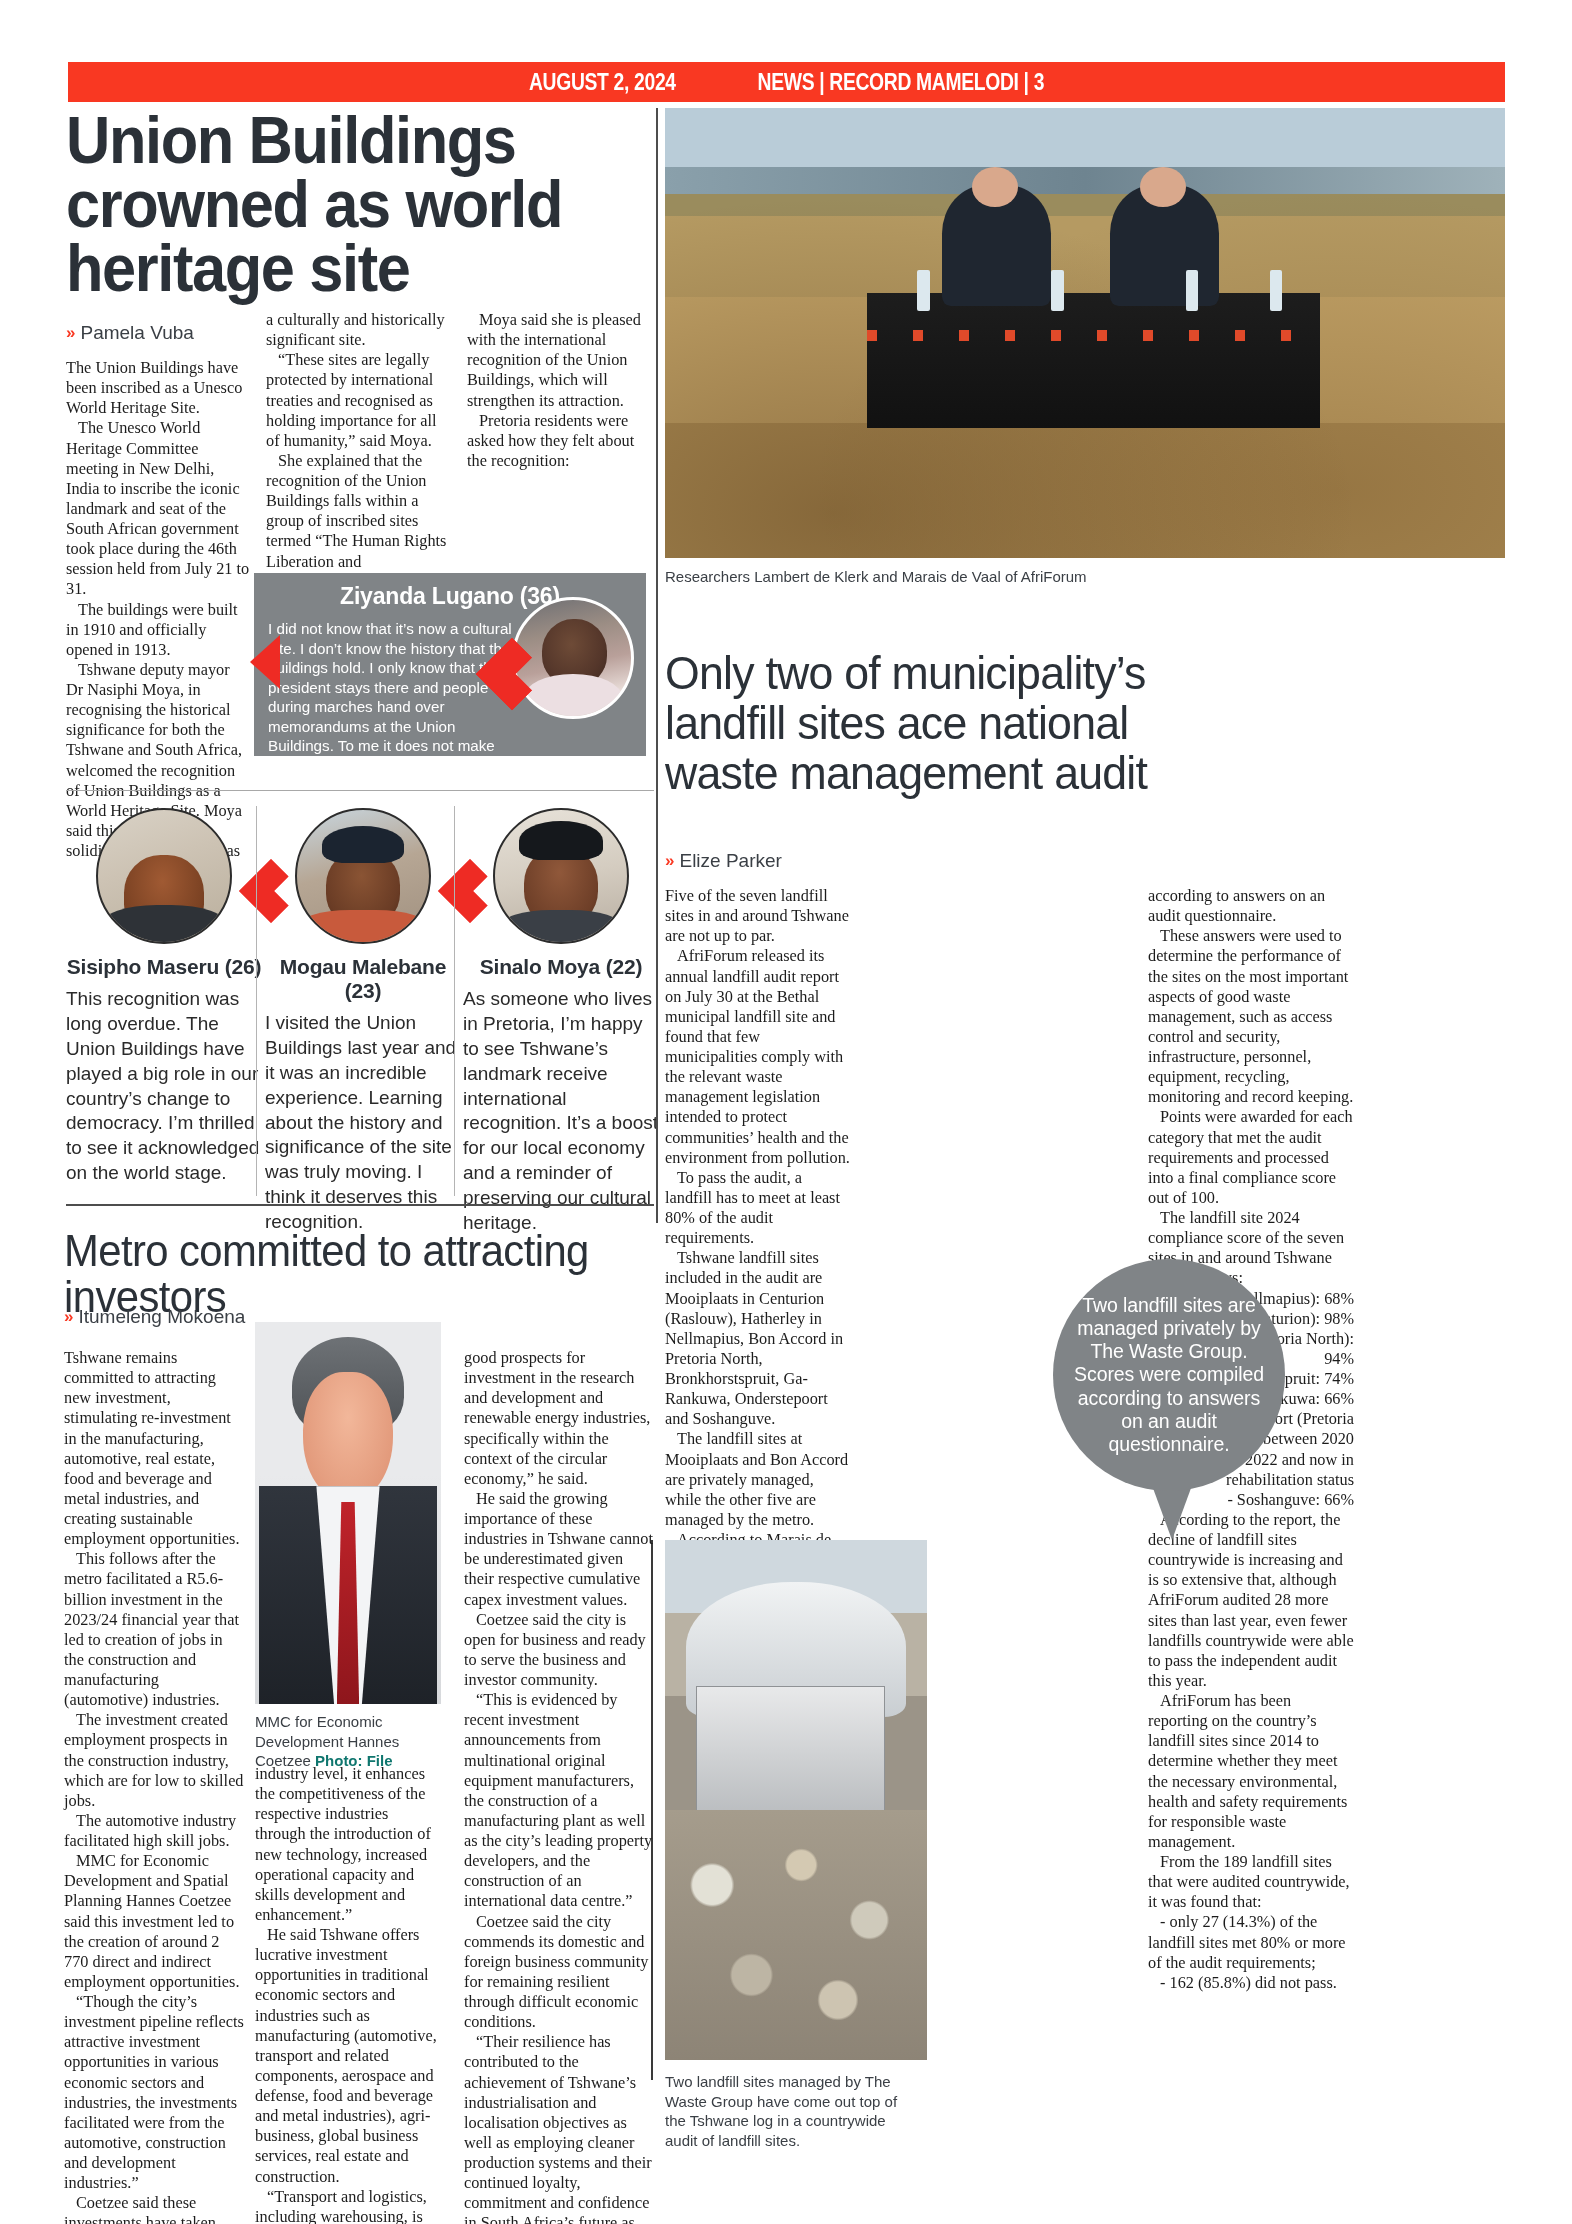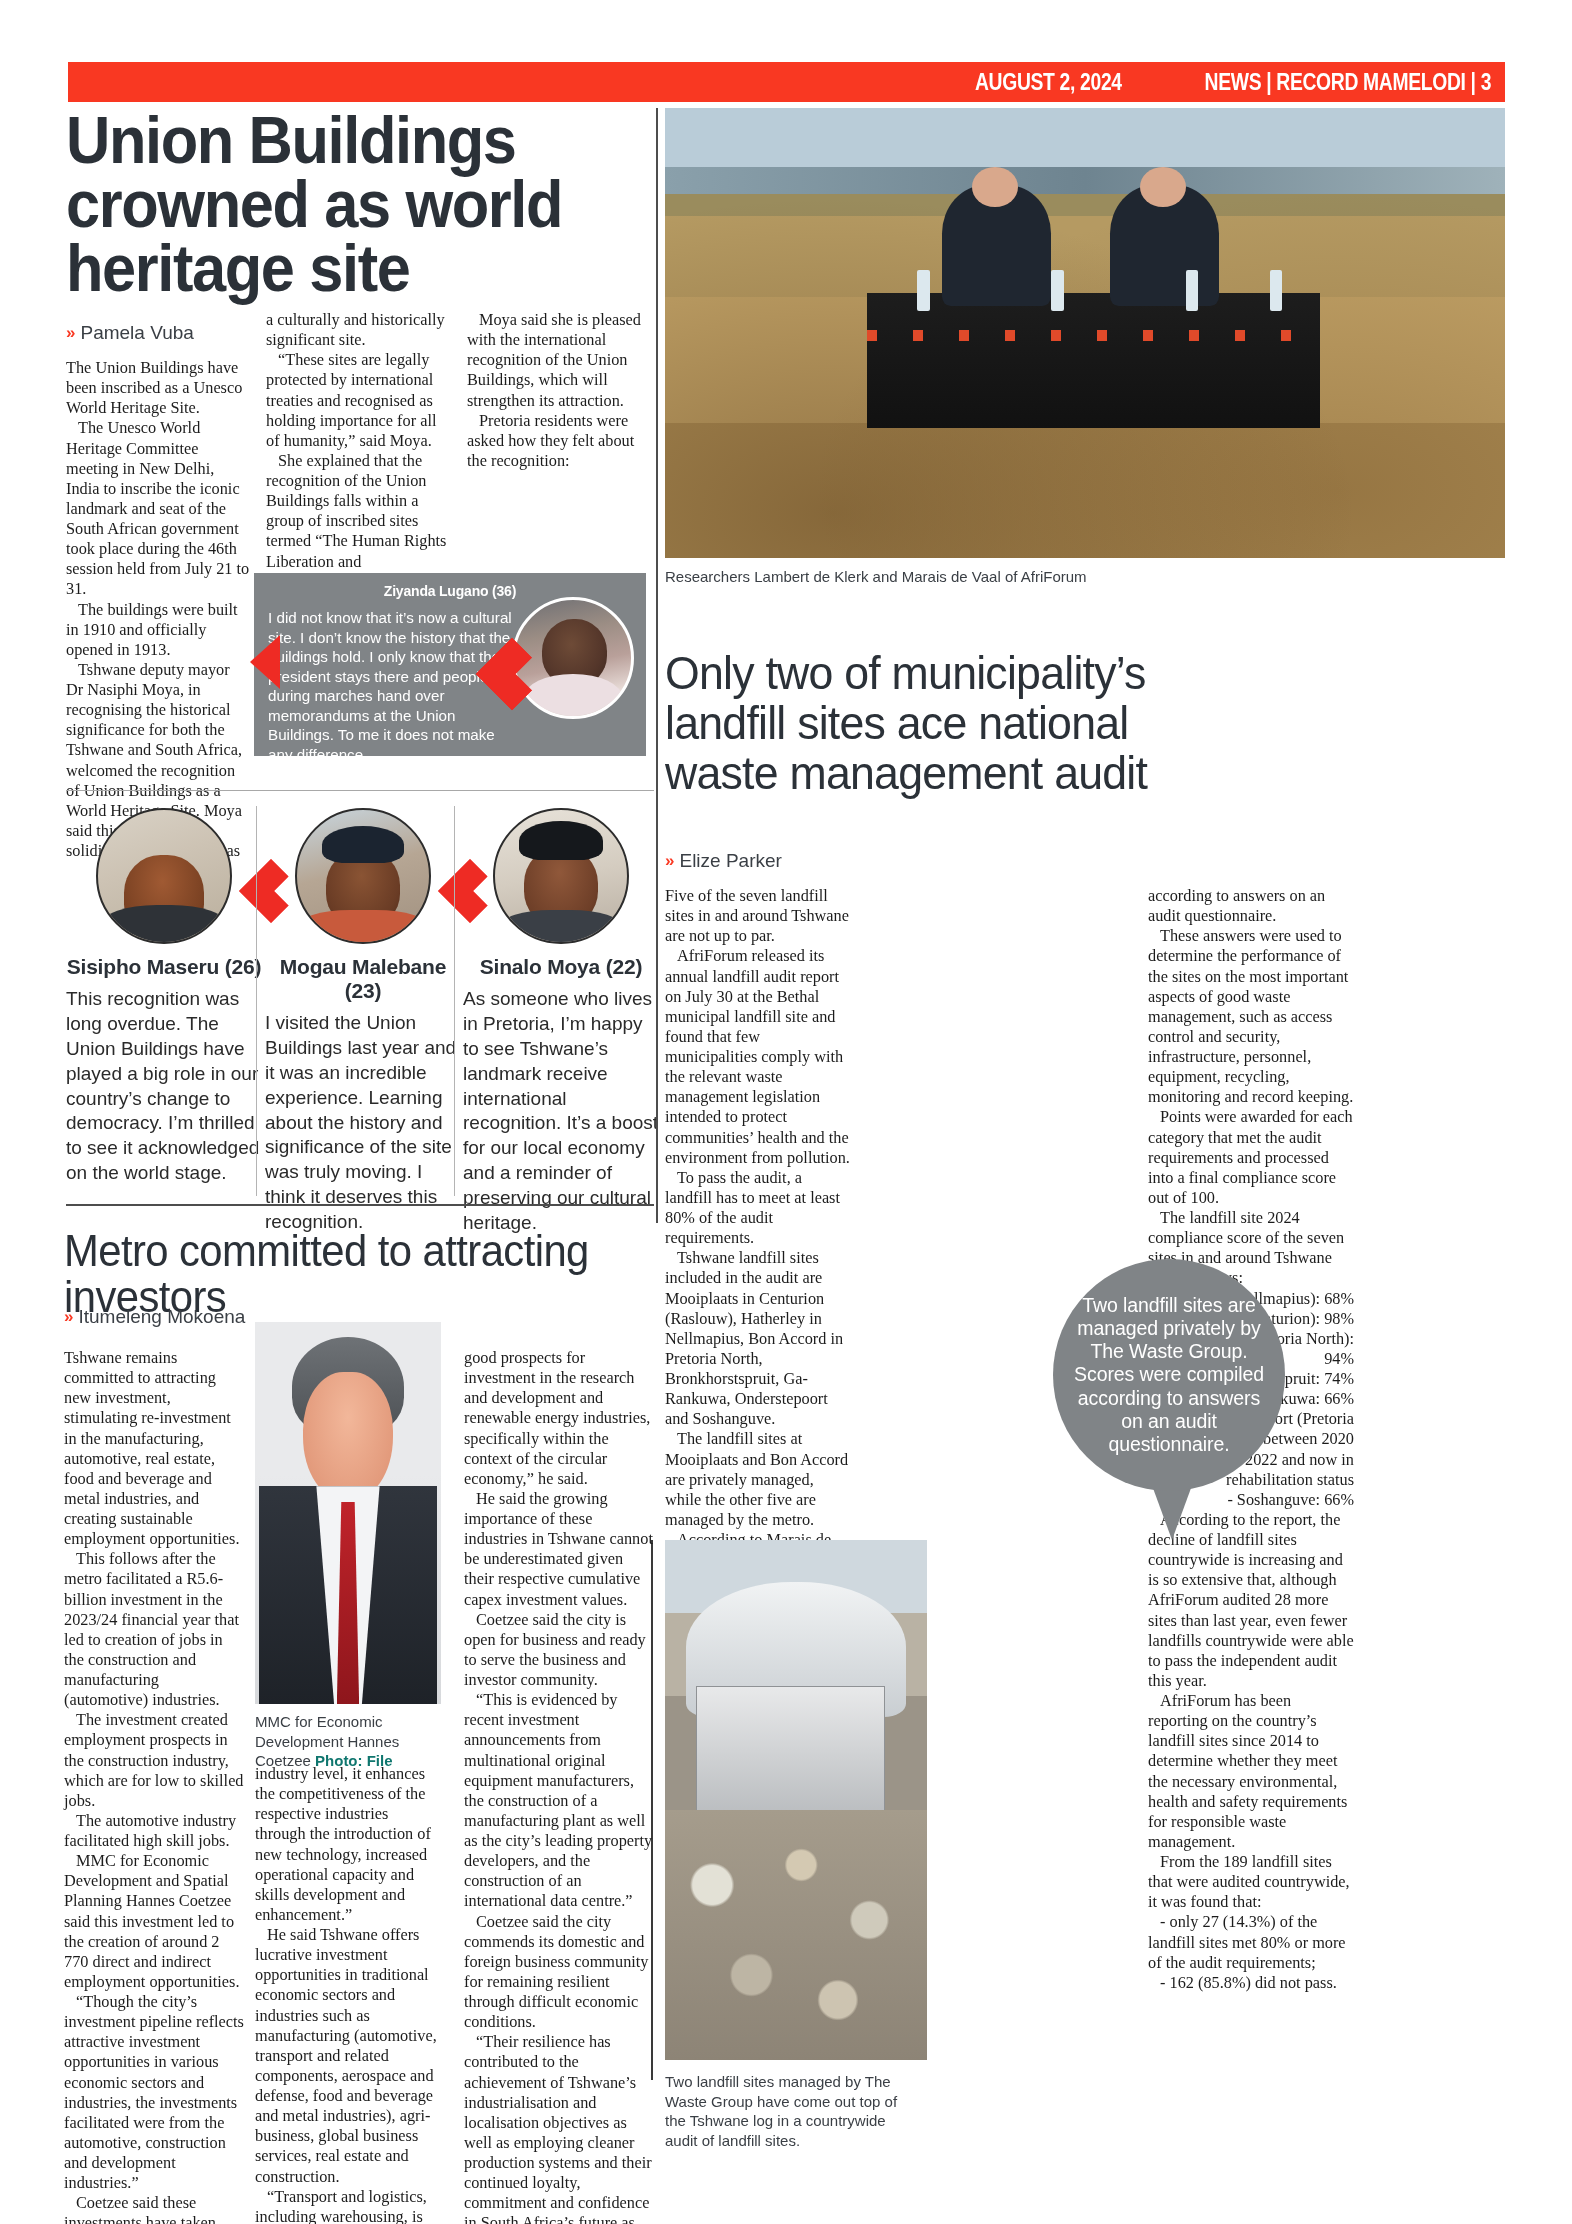--- a/index.html
+++ b/index.html
@@ -9,21 +9,21 @@
     font-family: "Liberation Serif", serif;
     overflow: hidden;
   }
   .page { position: relative; width: 1572px; height: 2224px; padding: 0; }
 
   
   .masthead {
     position: absolute; left: 68px; top: 62px;
     width: 1437px; height: 40px;
     background: #f93822;
-    display: flex; align-items: center; justify-content: flex-end;
+    display: flex; align-items: center; justify-content: center;
     padding: 0 14px;
   }
   .masthead span {
     color: #ffffff;
     font-family: "Liberation Sans Narrow", "Liberation Sans", sans-serif;
     font-weight: bold;
     font-size: 23px;
     letter-spacing: -0.4px;
     transform: scaleX(0.84);
     transform-origin: left center;
@@ -86,21 +86,21 @@
   
   .voxbox {
     position: absolute; left: 254px; top: 573px;
     width: 392px; height: 183px;
     background: #808487;
     color: #ffffff;
     padding: 10px 14px 10px 14px;
   }
   .voxbox .vname {
     font-family: "Liberation Sans Narrow", "Liberation Sans", sans-serif;
-    font-weight: bold; font-size: 14px; text-align: center;
+    font-weight: bold; font-size: 23px; text-align: center;
     margin-bottom: 9px; letter-spacing: -0.2px;
   }
   .voxbox .vtext {
     font-family: "Liberation Sans", sans-serif;
     font-size: 15.2px; line-height: 1.285; width: 245px;
   }
   .vox-portrait {
     position: absolute; right: 12px; top: 24px;
     width: 122px; height: 122px; border-radius: 50%;
     overflow: hidden; border: 3px solid #ffffff;

